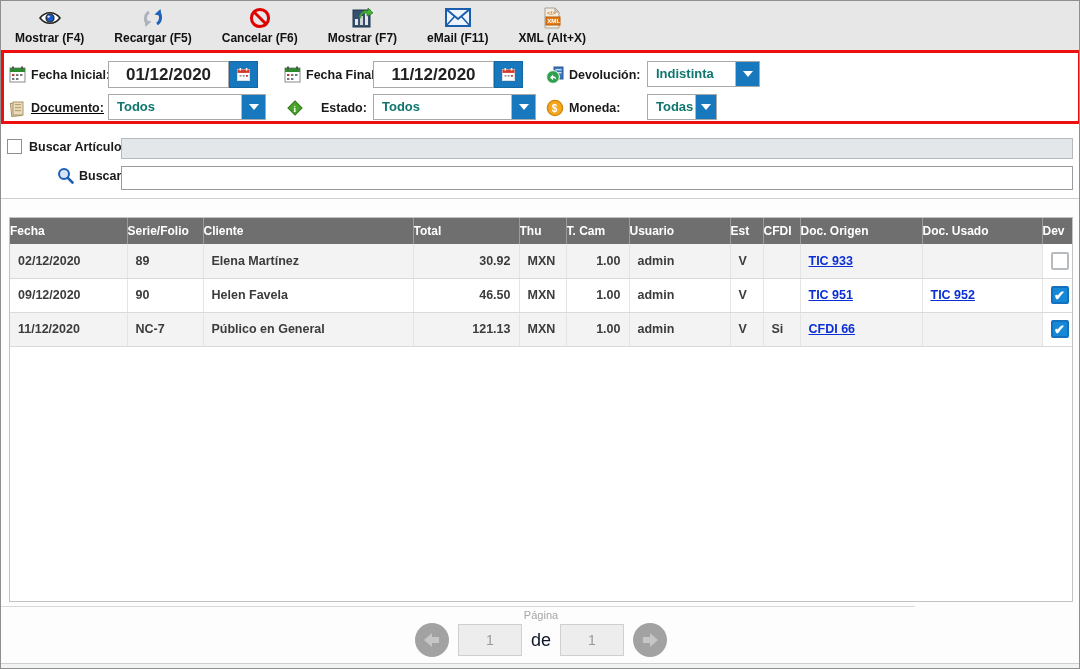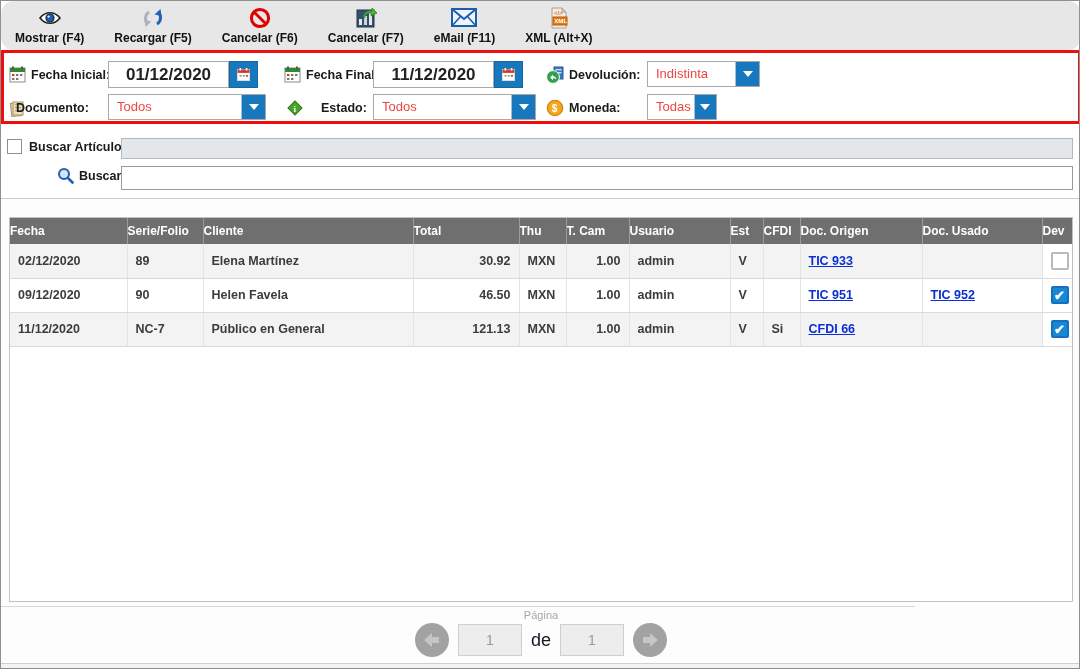--- a/index.html
+++ b/index.html
@@ -6,21 +6,21 @@
   html,body { background:#d8d8d8; }
   body { font-family: "Liberation Sans", sans-serif; }
   .window {
     position: relative; width: 1080px; height: 669px;
     background: #ffffff; overflow: hidden;
     border: 1px solid #8f8f8f;
   }
   
   .toolbar {
     position:absolute; left:0; top:0; width:1080px; height:49px;
-    background:#e7e7e7; display:flex; align-items:center; padding-left:6px; gap:14px;border-radius:13px;
+    background:#e7e7e7; display:flex; align-items:center; padding-left:6px; gap:14px;
   }
   .tool-btn {
     display:flex; flex-direction:column; align-items:center; justify-content:center;
     padding:2px 8px; cursor:default; min-width:72px;
   }
   .tool-btn .ticon { height:24px; display:flex; align-items:center; justify-content:center; }
   .tool-btn .tlabel { font-size:12px; font-weight:700; color:#111; margin-top:1px; white-space:nowrap; }
   
   .filter-panel {
     position:absolute; left:0; top:49px; width:1080px; height:74px;
@@ -33,21 +33,21 @@
     font-family:"Liberation Sans", sans-serif; font-size:17px; font-weight:700; color:#222;
   }
   .cal-btn {
     width:29px; height:27px; background:#1878bd; border:1px solid #1467a5;
     display:flex; align-items:center; justify-content:center; cursor:pointer;
   }
   .combo {
     height:26px; border:1px solid #a9a9a9; background:#fff;
     display:flex; align-items:stretch; justify-content:space-between;
   }
-  .combo .cval { font-size:13px; font-weight:400; color:#ef4444; padding:4px 6px 0 8px; white-space:nowrap; overflow:hidden; }
+  .combo .cval { font-size:13px; font-weight:700; color:#0f766e; padding:4px 6px 0 8px; white-space:nowrap; overflow:hidden; }
   .combo .carrow {
     width:24px; background:#1878bd; display:flex; align-items:center; justify-content:center;
     border-left:1px solid #9cc1dd;
   }
   .combo .carrow::after { content:""; width:0; height:0; border-left:5px solid transparent; border-right:5px solid transparent; border-top:6px solid #fff; }
   
   .search-area { position:absolute; left:0; top:123px; width:1080px; height:74px; background:#fff; }
   .srow { position:absolute; display:flex; align-items:center; }
   .cbox { width:15px; height:15px; border:1px solid #8a9096; background:#fff; }
   .search-label { font-size:12.5px; font-weight:700; color:#1a1a1a; white-space:nowrap; }
@@ -138,21 +138,21 @@
     <div class="tool-btn">
       <span class="ticon">
         <svg width="22" height="22" viewBox="0 0 22 22">
           <rect x="2" y="3" width="17" height="17" fill="#35506e" stroke="#22364c"></rect>
           <rect x="4" y="12" width="3" height="6" fill="#e8e8e8"></rect>
           <rect x="9" y="9" width="3" height="9" fill="#cfd4da"></rect>
           <rect x="14" y="6" width="3" height="12" fill="#e8e8e8"></rect>
           <path d="M8 10 C10 4, 14 3, 17 4 L17 1 L22 6 L16 9 L16 6 C13 5.5, 10.5 6.5, 9.5 11 Z" fill="#46b43c" stroke="#2e7d27" stroke-width="0.8"></path>
         </svg>
       </span>
-      <span class="tlabel">Cancelar (F7)</span>
+      <span class="tlabel">Mostrar (F7)</span>
     </div>
 
     <div class="tool-btn">
       <span class="ticon">
         <svg width="26" height="20" viewBox="0 0 26 20">
           <rect x="1" y="1" width="24" height="17" fill="#eef4fb" stroke="#1b5eae" stroke-width="2"></rect>
           <path d="M1 1 L13 11 L25 1" fill="none" stroke="#1b5eae" stroke-width="2"></path>
           <path d="M1 18 L9.5 8.5 M25 18 L16.5 8.5" fill="none" stroke="#1b5eae" stroke-width="1.6"></path>
         </svg>
       </span>
@@ -253,21 +253,21 @@
 
     <div class="fitem" style="left:5px; top:41px;">
       <svg width="18" height="18" viewBox="0 0 18 18">
         <rect x="2" y="4" width="10" height="13" fill="#e3d3ac" stroke="#ab9468" transform="rotate(-6 7 10)"></rect>
         <rect x="4" y="3" width="10" height="13" fill="#eadcba" stroke="#ab9468"></rect>
         <rect x="6" y="5" width="6" height="1.2" fill="#b6a378"></rect>
           <rect x="6" y="8" width="6" height="1.2" fill="#b6a378"></rect>
           <rect x="6" y="11" width="6" height="1.2" fill="#b6a378"></rect>
       </svg>
     </div>
-    <div class="fitem" style="left:12px; top:41px;">
+    <div class="fitem" style="left:27px; top:41px;text-decoration:underline;">
         <span class="flabel">Documento:</span>
       </div>
     <div class="combo" style="position:absolute; left:104px; top:41px; width:158px;">
       <span class="cval">Todos</span>
       <span class="carrow"></span>
     </div>
 
     <div class="fitem" style="left:282px; top:41px;">
       <svg width="18" height="18" viewBox="0 0 18 18">
         <rect x="4" y="4" width="10" height="10" fill="#4aa32a" stroke="#2e7a16" transform="rotate(45 9 9)"></rect>

